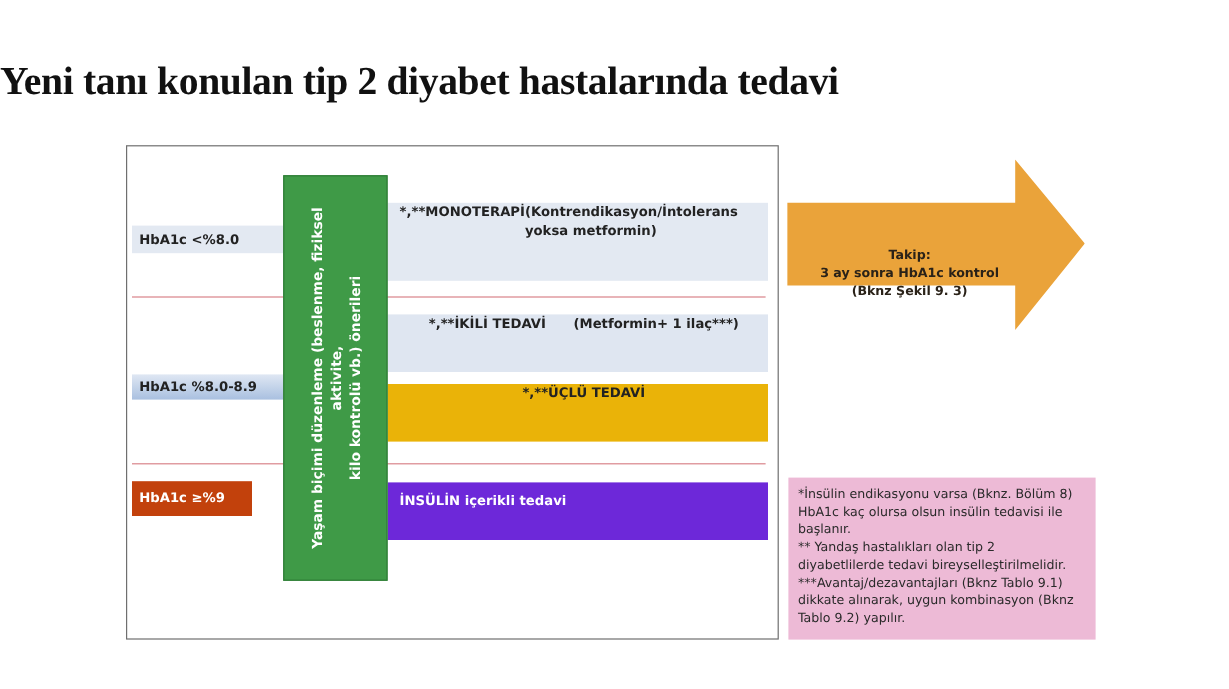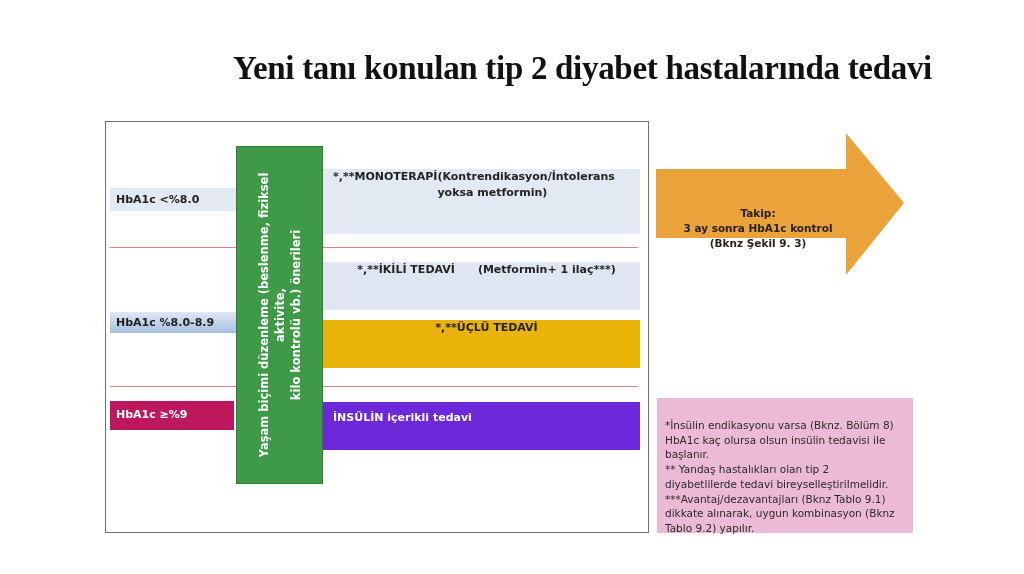--- a/index.html
+++ b/index.html
@@ -1,33 +1,33 @@
 <!DOCTYPE html>
 <html><head>
 <meta charset="utf-8">
 <style>
   html, body { margin:0; padding:0; }
   body { width:1024px; height:574px; background:#ffffff; position:relative; overflow:hidden; font-family:"DejaVu Sans", sans-serif; }
-  .title { position:absolute; left:0; top:50px; width:932px; text-align:right; font-family:"Liberation Serif", serif; font-weight:bold; font-size:33px; color:#111; letter-spacing:-0.3px; }
+  .title { position:absolute; left:0; top:50px; width:932px; text-align:left; font-family:"Liberation Serif", serif; font-weight:bold; font-size:33px; color:#111; letter-spacing:-0.3px; }
   .frame { position:absolute; left:105px; top:121px; width:544px; height:412px; border:1px solid #6f6f6f; box-sizing:border-box; background:#fff; }
   .hba { position:absolute; font-family:"DejaVu Sans", sans-serif; font-weight:bold; font-size:11px; color:#222; padding-left:6px; box-sizing:border-box; display:flex; align-items:center; }
   .hba1 { left:110px; top:188px; width:126px; height:23px; background:#e3e9f2; }
   .hba2 { left:110px; top:312px; width:126px; height:21px; background:linear-gradient(#dfe7f3,#a9c0e0); }
-  .hba3 { left:110px; top:401px; width:124px; height:29px; background:#be185d; color:#fff; align-items:flex-start; padding-top:7px; }
+  .hba3 { left:110px; top:401px; width:100px; height:29px; background:#c2410c; color:#fff; align-items:flex-start; padding-top:7px; }
   .green { position:absolute; left:236px; top:146px; width:87px; height:338px; background:#3f9a47; border:1px solid #2f7c36; box-sizing:border-box; }
   .green-text { position:absolute; left:50%; top:50%; transform:translate(-50%,-50%) rotate(-90deg); width:320px; text-align:center; color:#fff; font-weight:bold; font-size:11.5px; line-height:16px; }
   .box { position:absolute; left:323px; width:317px; box-sizing:border-box; padding-left:10px; font-weight:bold; font-size:11px; line-height:16px; color:#222; display:flex; flex-direction:row; justify-content:center; }
   .box1 { top:169px; height:65px; background:#e3e9f2; }
   .box2 { top:262px; height:48px; background:#dfe6f1;gap:23px; }
   .box3 { top:320px; height:48px; background:#eab308; }
   .box4 { top:402px; height:48px; background:#6d28d9; color:#fff; justify-content:flex-start; padding-top:8px; }
   .redline { position:absolute; left:110px; width:528px; height:1px; background:#d9848a; }
   .arrow { position:absolute; left:656px; top:133px; width:248px; height:142px; }
   .arrow-text { position:absolute; left:663px; top:181px; width:190px; text-align:center; font-weight:bold; font-size:10.5px; line-height:15px; color:#2a2218;margin-top:25px; }
-  .note { position:absolute; left:657px; top:398px; width:256px; height:135px; background:#edbad6; box-sizing:border-box; padding:20px 8px; font-size:10.5px; line-height:14.7px; color:#2a2a2a; }
+  .note { position:absolute; left:657px; top:398px; width:256px; height:135px; background:#edbad6; box-sizing:border-box; padding:7px 8px; font-size:10.5px; line-height:14.7px; color:#2a2a2a; }
   .note div { white-space:nowrap; }
 </style>
 </head>
 <body>
 
 <div class="title">Yeni tanı konulan tip 2 diyabet hastalarında tedavi</div>
 
 <div class="frame"></div>
 
 <div class="redline" style="top:247px;"></div>

